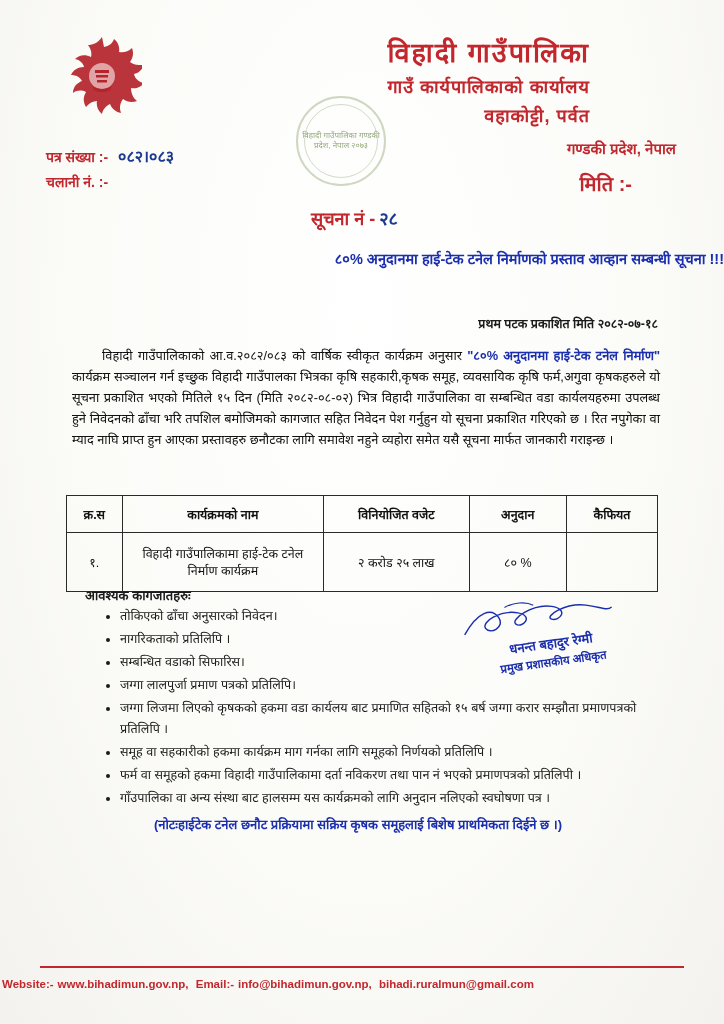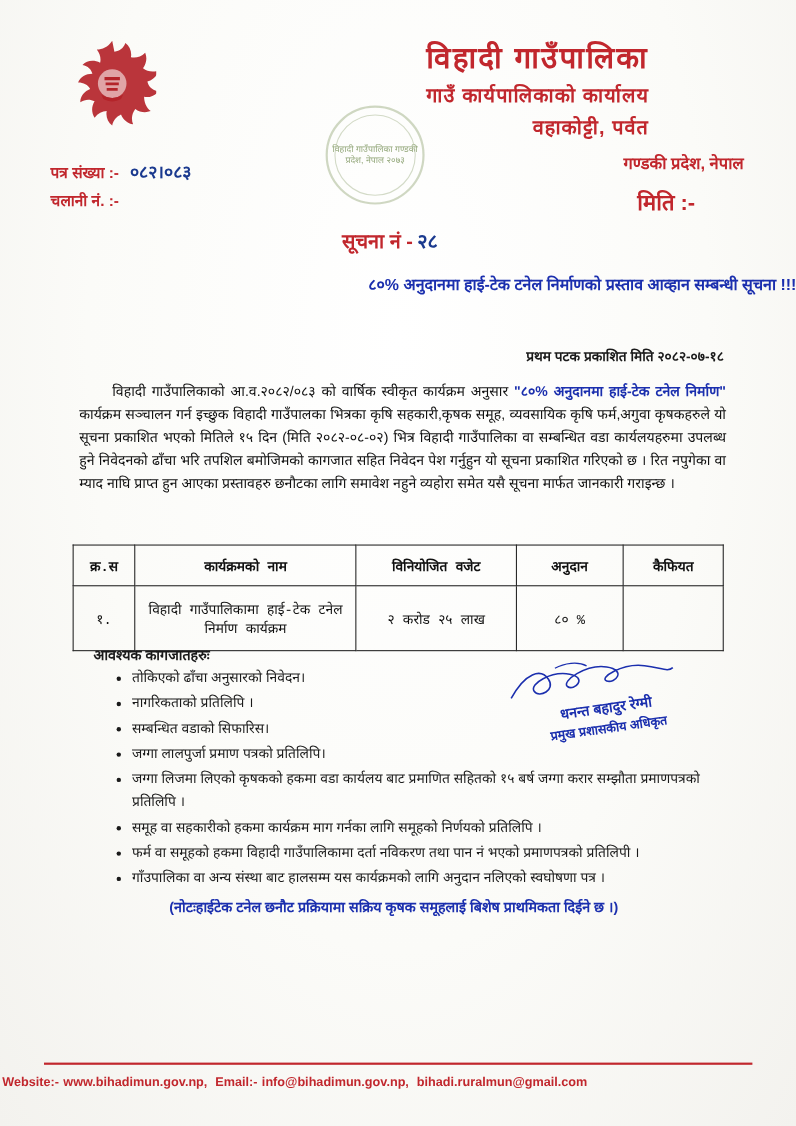--- a/index.html
+++ b/index.html
@@ -94,21 +94,20 @@
     border-collapse:collapse;
   }
   .tbl td,.tbl th{
     border:1px solid #2a2a2a;
     font-size:12.5px;
     padding:5px 4px;
     text-align:center;
     vertical-align:middle;
     font-weight:bold;
     color:#111;
-    font-family:Liberation Mono, monospace;
   }
   .tbl th{height:26px;}
   .tbl td.row{height:48px;font-weight:normal;}
   .c1{width:50px;}
   .c2{width:210px;}
   .c3{width:148px;}
   .c4{width:96px;}
   .c5{width:88px;}
   
   .docs-head{

